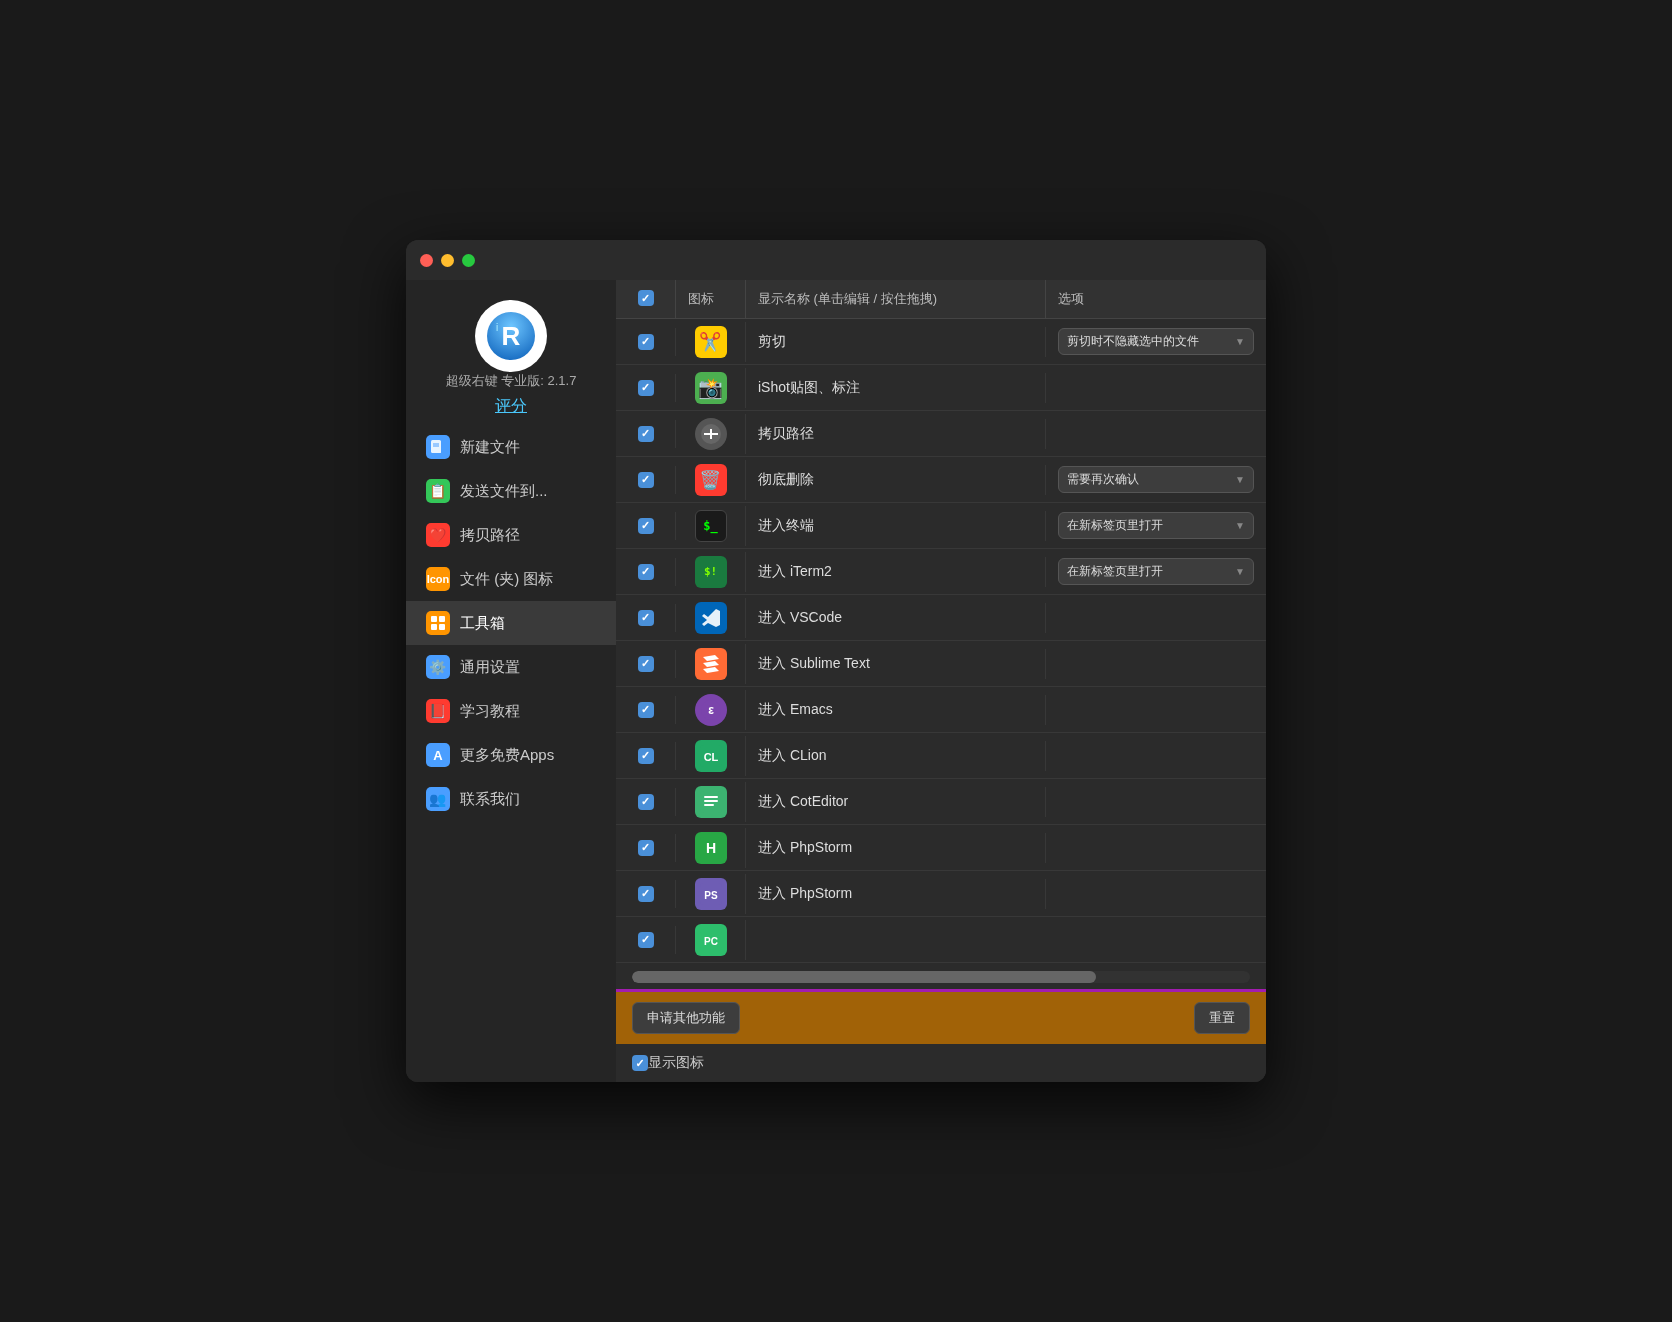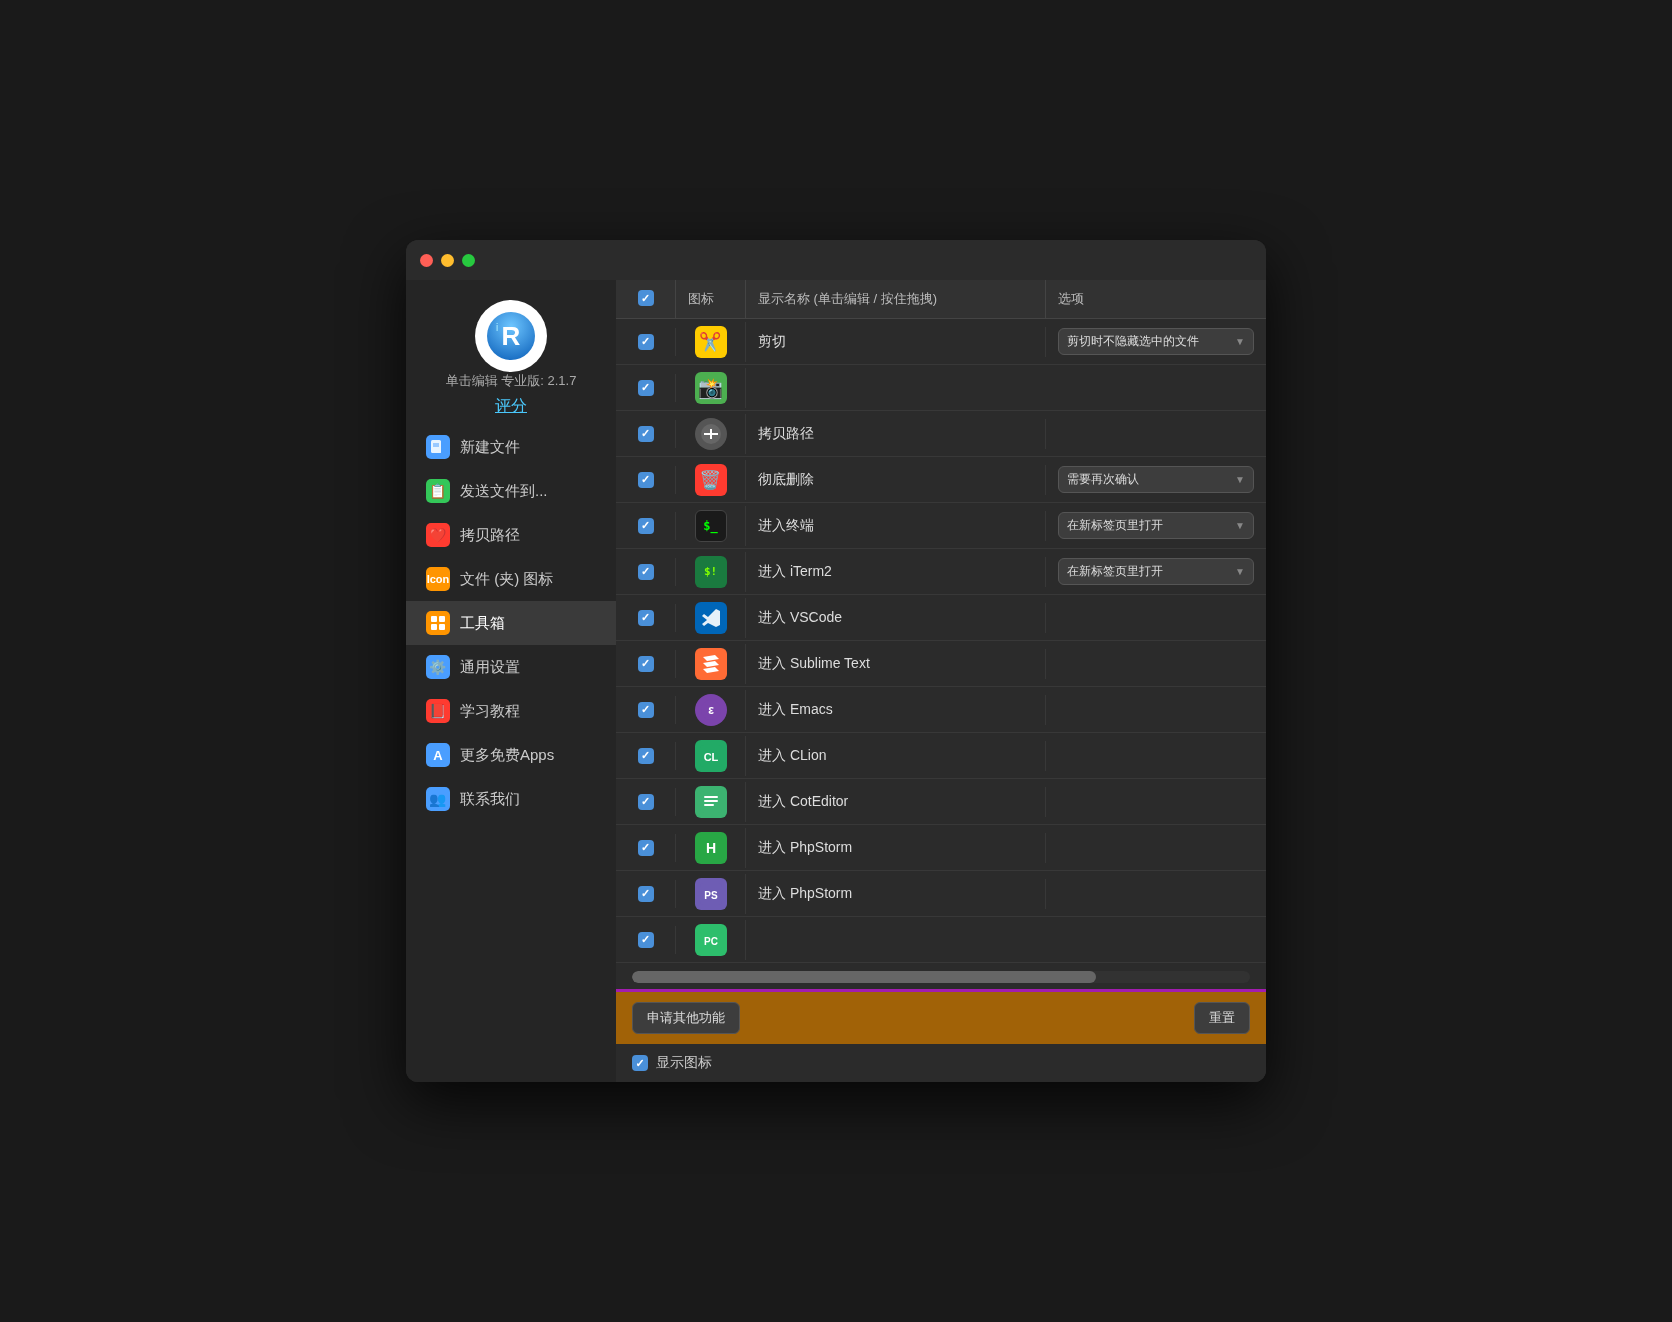--- a/index.html
+++ b/index.html
@@ -223,21 +223,20 @@
       border: 1px solid #555;
       border-radius: 6px;
       padding: 6px 14px;
       font-size: 13px;
       cursor: pointer;
     }
     .show-icon-row {
       padding: 10px 16px;
       display: flex;
       align-items: center;
-      gap: 8px;
       background: #2b2b2b;
       flex-shrink: 0;
     }
     .show-icon-label {
       color: #ccc;
       font-size: 14px;
     }
     
     .scroll-track {
       height: 12px;
@@ -277,21 +276,21 @@
               <stop offset="0%" stop-color="#6ec6ff"></stop>
               <stop offset="100%" stop-color="#1a6fc4"></stop>
             </radialGradient>
           </defs>
           <circle cx="25" cy="25" r="24" fill="url(#bg)"></circle>
           <text x="25" y="34" text-anchor="middle" font-size="26" font-weight="bold" fill="white" font-family="Arial">R</text>
           <text x="10" y="20" font-size="10" fill="#aef" font-family="Arial">i</text>
         </svg>
       </div>
 
-      <div class="app-version">单击编辑 专业版: 2.1.7</div>
+      <div class="app-version">超级右键 专业版: 2.1.7</div>
       <div class="app-rating">评分</div>
 
       <div class="nav-item">
         <div class="nav-icon" style="background:#4a9eff;">
           <svg width="14" height="14" viewBox="0 0 14 14" fill="white">
             <rect x="1" y="1" width="9" height="12" rx="1" fill="white" stroke="#4a9eff" stroke-width="0"></rect>
             <rect x="0" y="0" width="10" height="13" rx="1.5" fill="#e8f4ff"></rect>
             <line x1="2" y1="4" x2="8" y2="4" stroke="#4a9eff" stroke-width="1"></line>
             <line x1="2" y1="6" x2="8" y2="6" stroke="#4a9eff" stroke-width="1"></line>
           </svg>
@@ -376,20 +375,21 @@
           </div>
         </div>
 
         <div class="table-row">
           <div class="cell" style="justify-content:center;">
             <div class="checkbox"></div>
           </div>
           <div class="cell app-icon-cell">
             <div class="app-icon" style="background:#4caf50; font-size:20px;">📸</div>
           </div>
+          <div class="cell">iShot贴图、标注</div>
           <div class="cell"></div>
         </div>
 
         <div class="table-row">
           <div class="cell" style="justify-content:center;">
             <div class="checkbox"></div>
           </div>
           <div class="cell app-icon-cell">
             <div class="app-icon" style="background:#555; border-radius:50%;">
               <svg width="22" height="22" viewBox="0 0 22 22">

